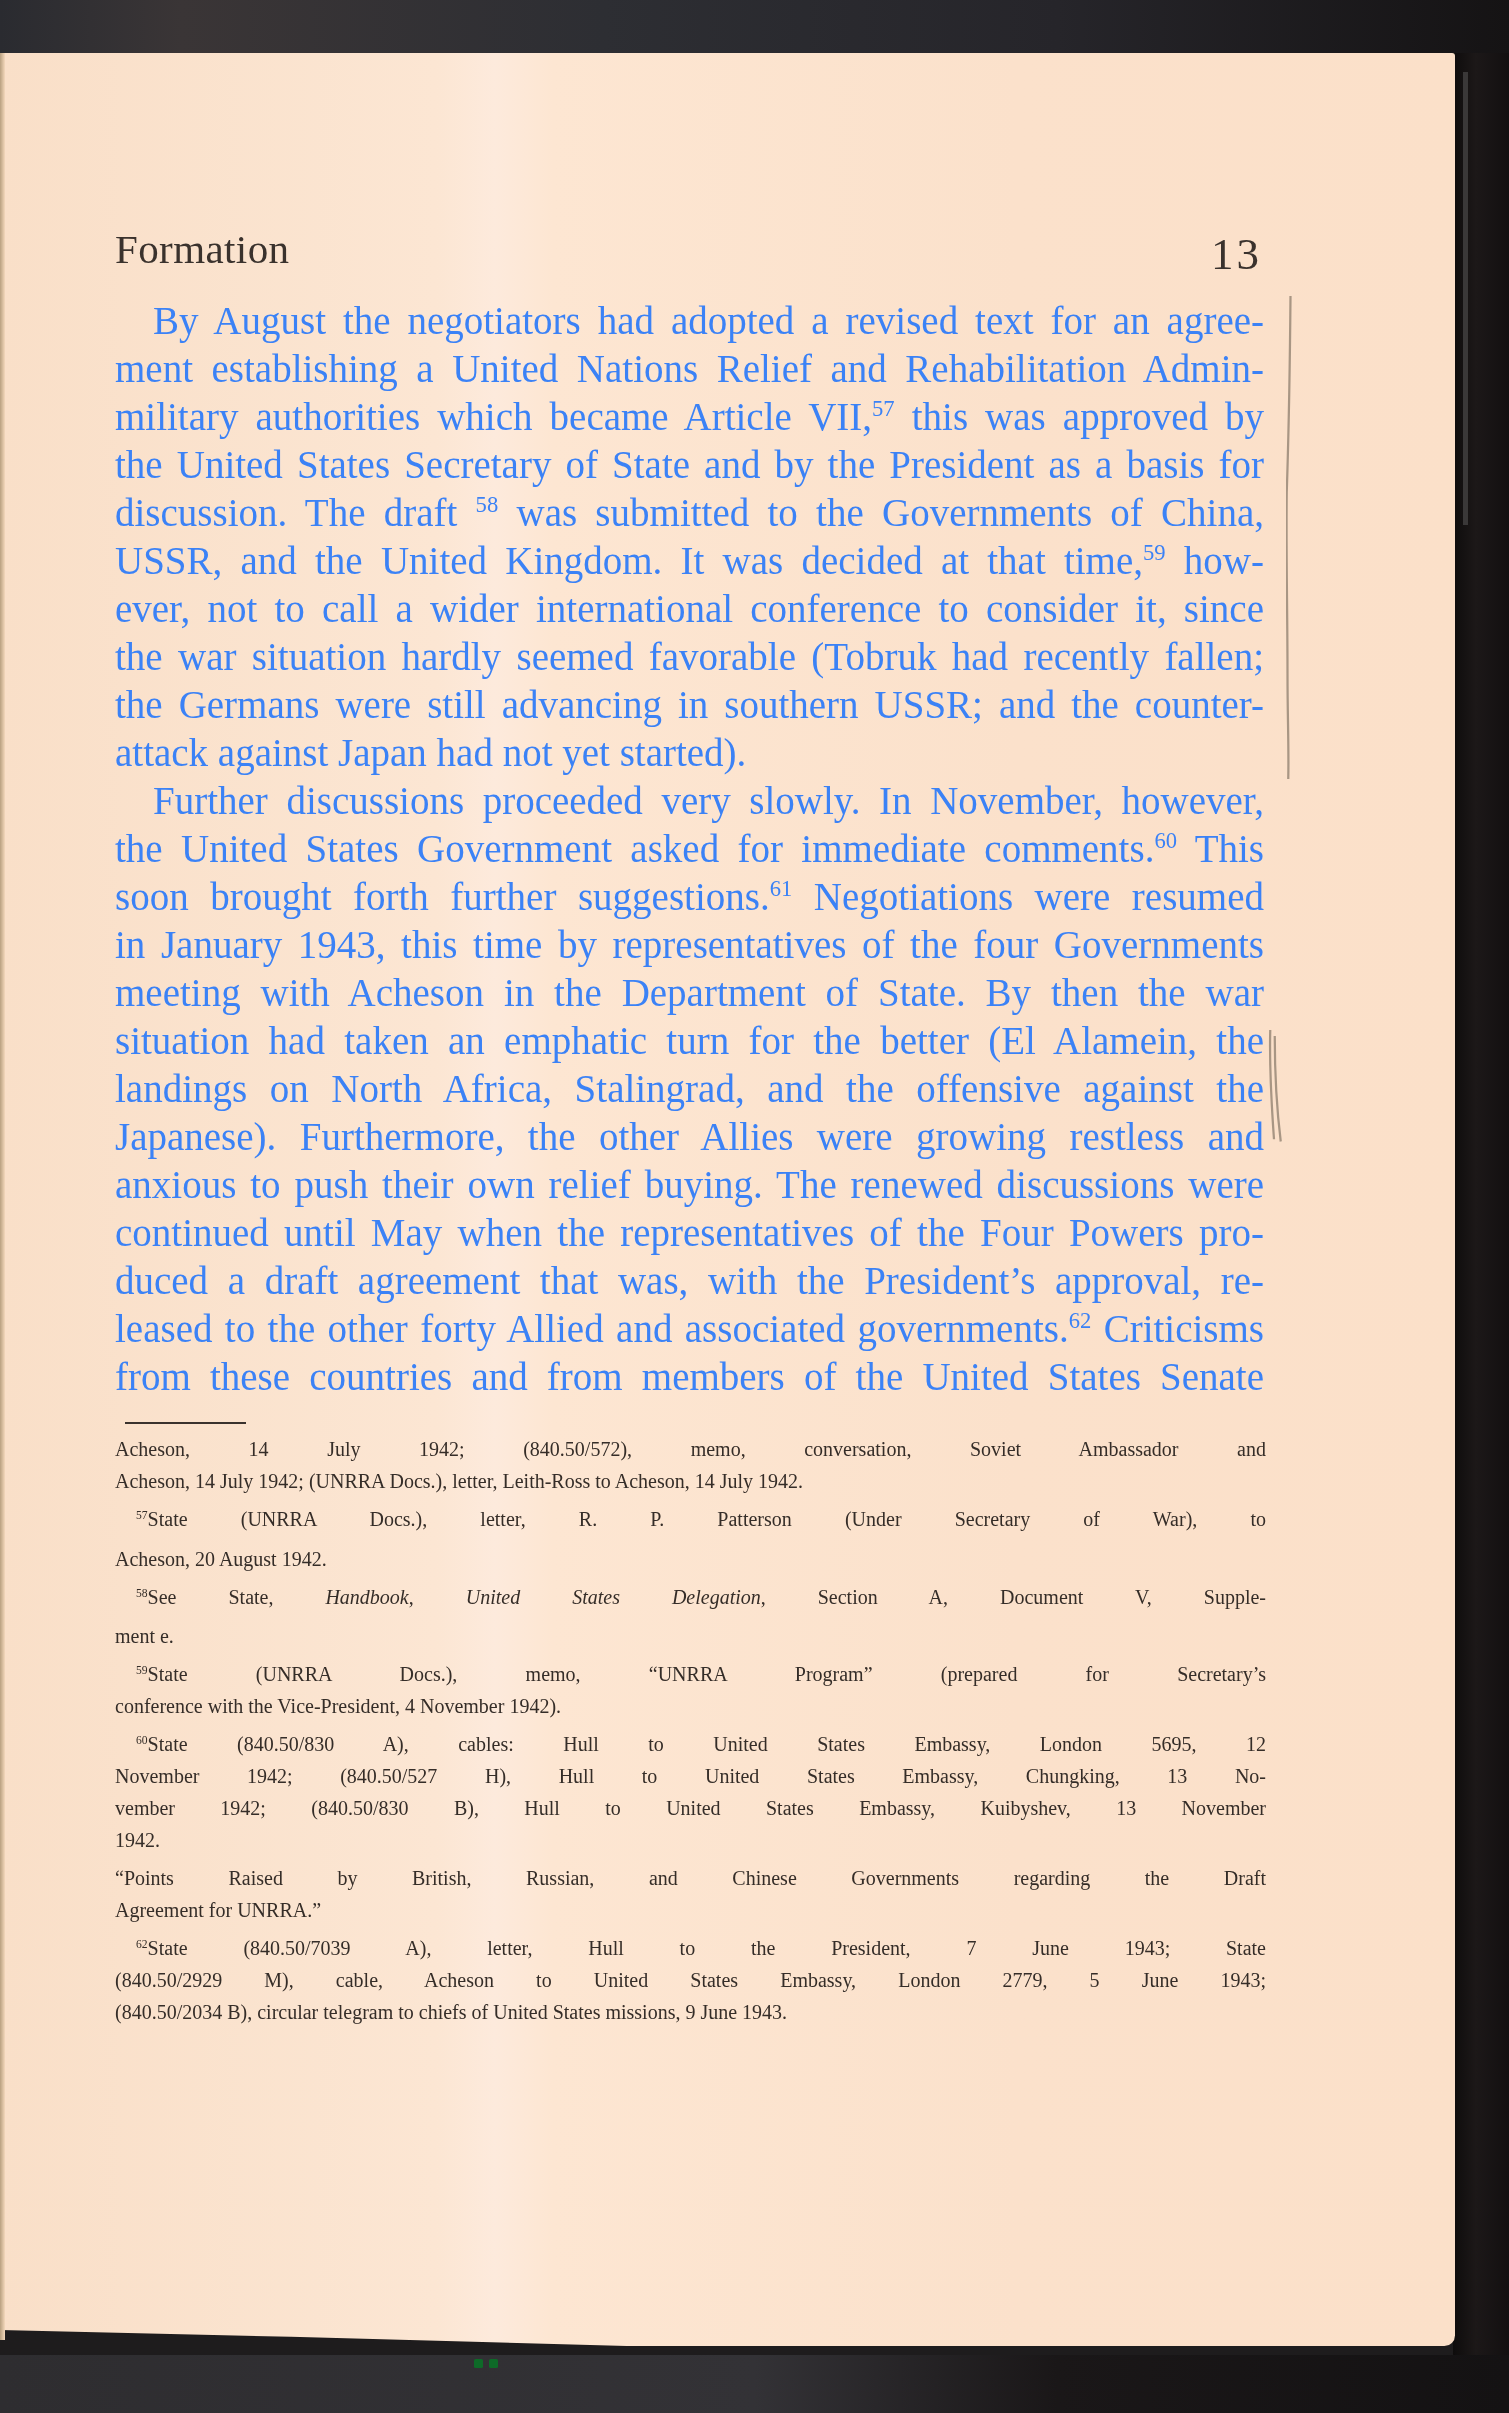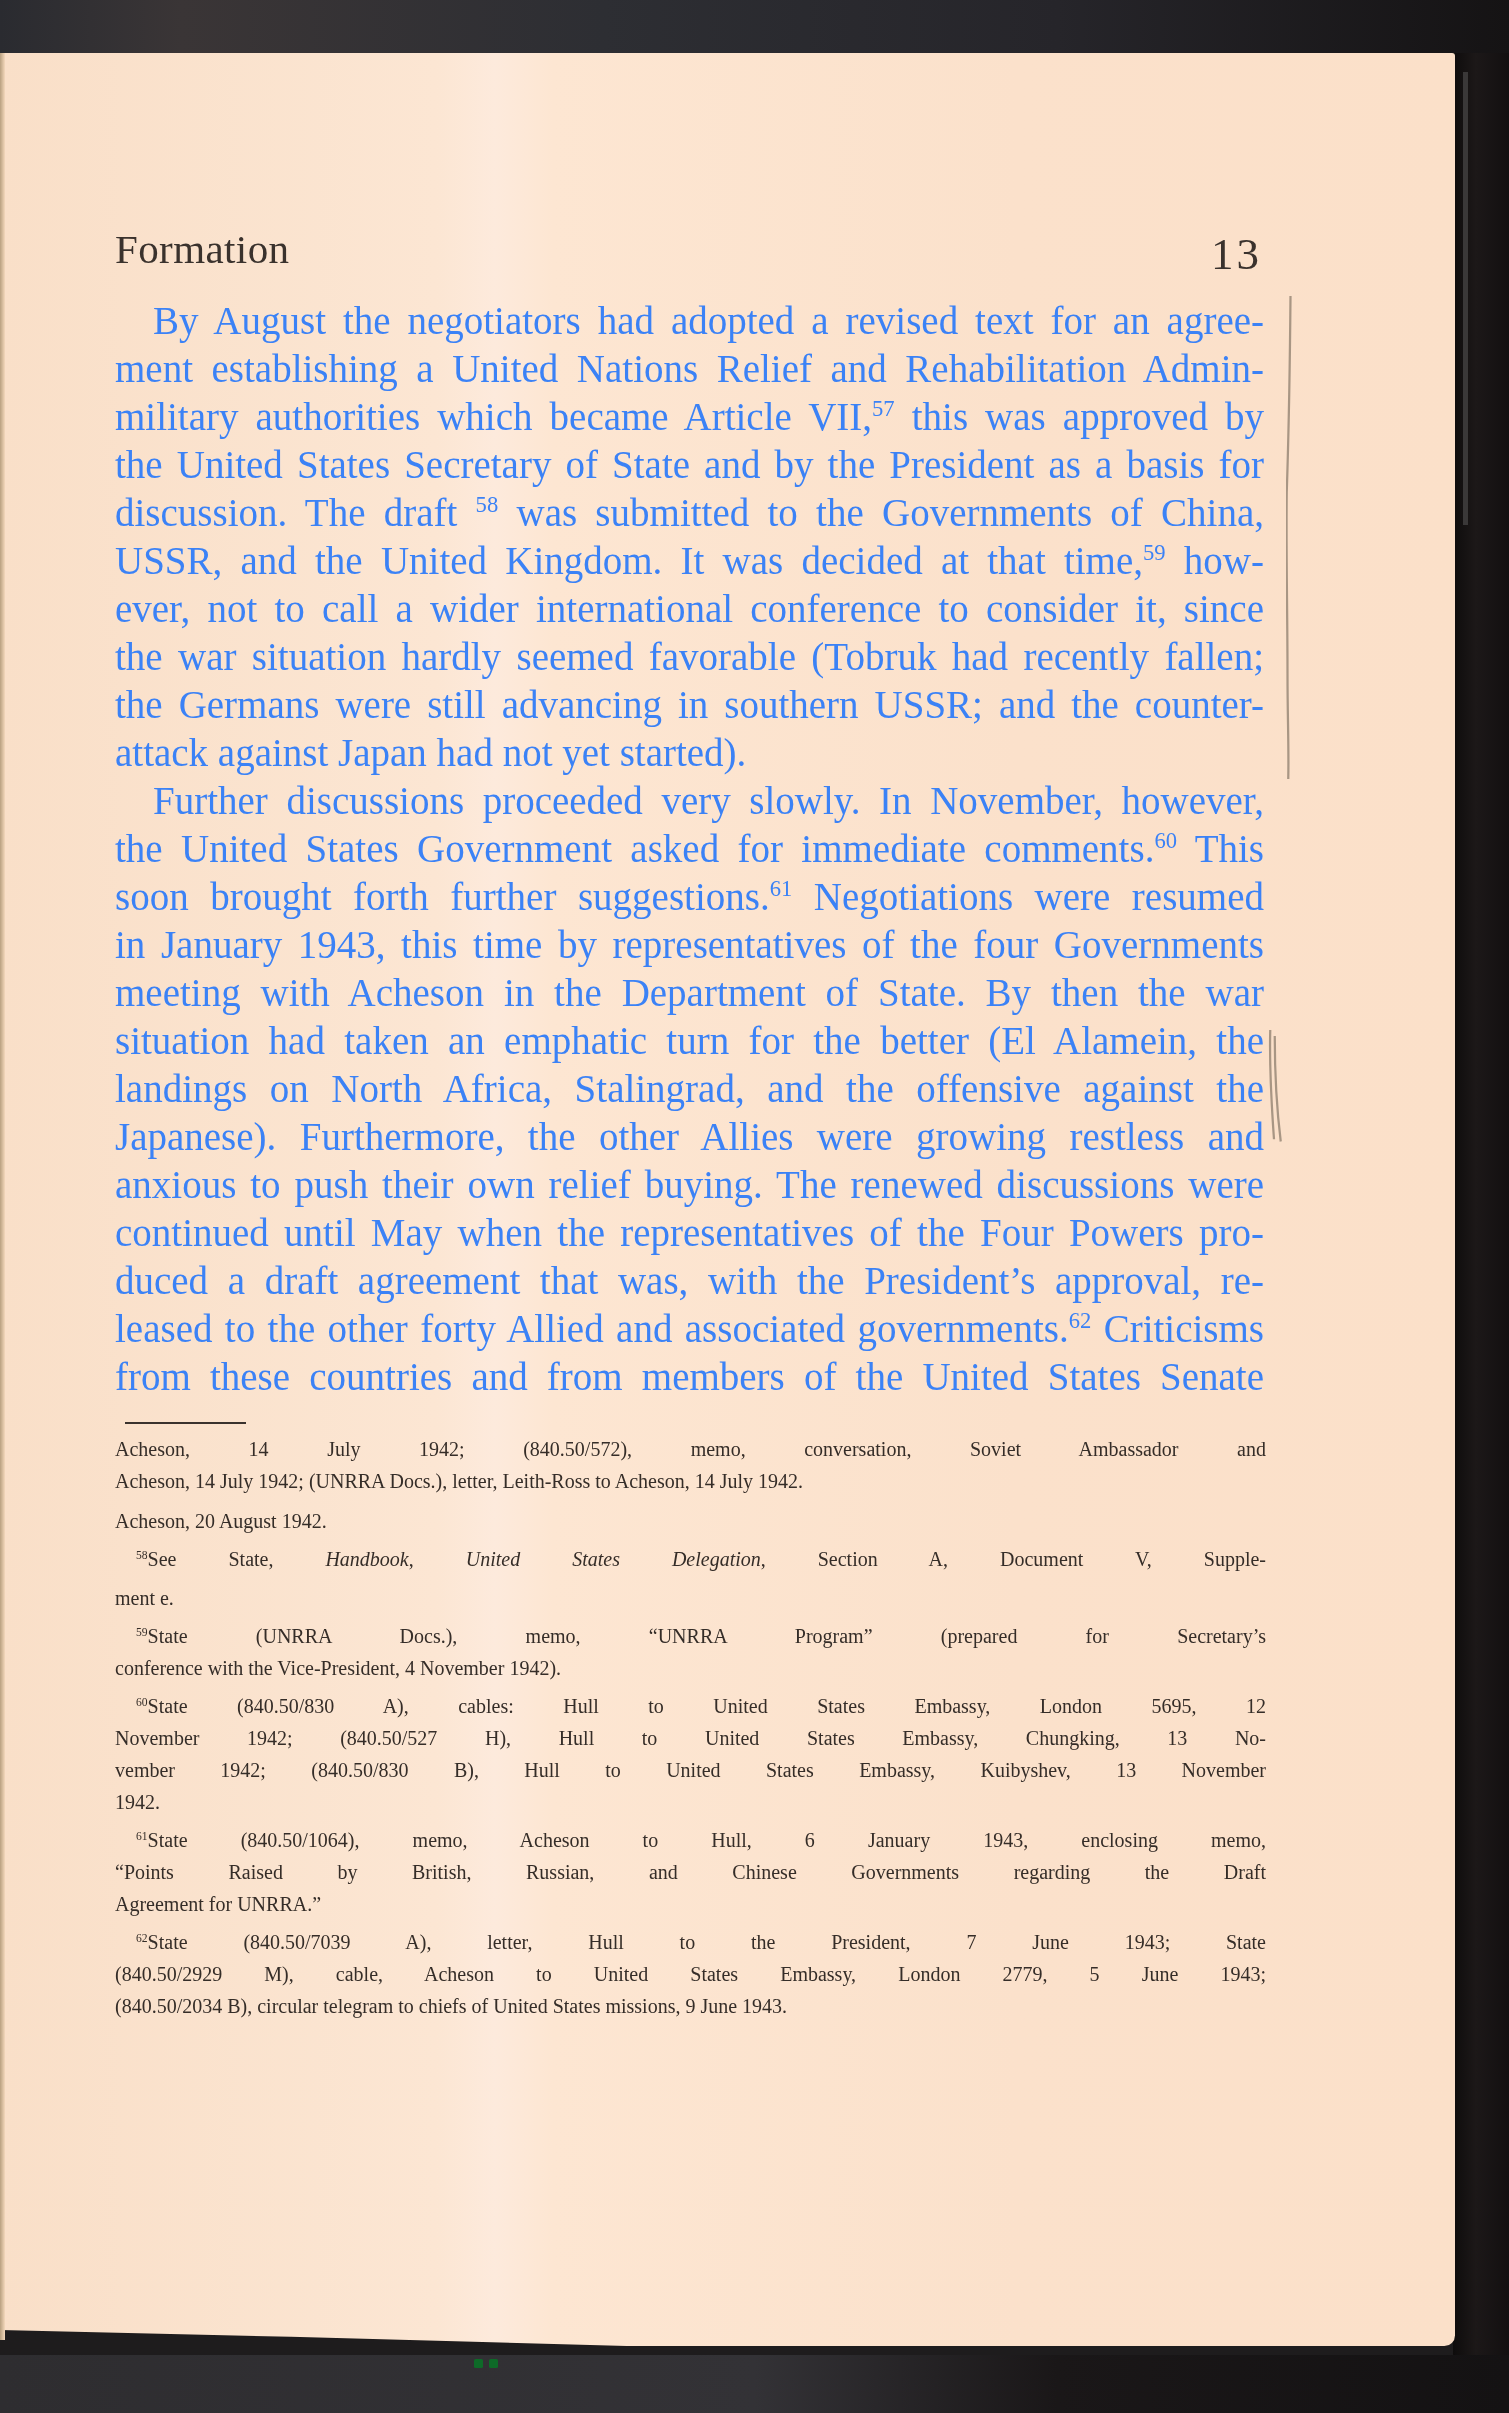--- a/index.html
+++ b/index.html
@@ -223,20 +223,21 @@
 
 <div class="footnote-rule"></div>
 
 <div class="footnotes">
   <div class="fnote">
     <span class="fline">Acheson, 14 July 1942; (840.50/572), memo, conversation, Soviet Ambassador and</span>
     <span class="fline last">Acheson, 14 July 1942; (UNRRA Docs.), letter, Leith-Ross to Acheson, 14 July 1942.</span>
   </div>
 
   <div class="fnote">
+    <span class="fline indent"><span class="fnmark">57</span><span>State (UNRRA Docs.), letter, R. P. Patterson (Under Secretary of War), to</span></span>
     <span class="fline last gap">Acheson, 20 August 1942.</span>
   </div>
 
   <div class="fnote">
     <span class="fline indent"><span class="fnmark">58</span><span>See State, </span><em>Handbook</em><span>, </span><em>United States Delegation</em><span>, Section A, Document V, Supple-</span></span>
     <span class="fline last gap">ment e.</span>
   </div>
 
   <div class="fnote">
     <span class="fline indent"><span class="fnmark">59</span><span>State (UNRRA Docs.), memo, “UNRRA Program” (prepared for Secretary’s</span></span>
@@ -244,21 +245,20 @@
   </div>
 
   <div class="fnote">
     <span class="fline indent"><span class="fnmark">60</span><span>State (840.50/830 A), cables: Hull to United States Embassy, London 5695, 12</span></span>
     <span class="fline">November 1942; (840.50/527 H), Hull to United States Embassy, Chungking, 13 No-</span>
     <span class="fline">vember 1942; (840.50/830 B), Hull to United States Embassy, Kuibyshev, 13 November</span>
     <span class="fline last">1942.</span>
   </div>
 
   <div class="fnote">
-    <span class="fline indent"><span class="fnmark">61</span><span>State (840.50/1064), memo, Acheson to Hull, 6 January 1943, enclosing memo,</span></span>
     <span class="fline">“Points Raised by British, Russian, and Chinese Governments regarding the Draft</span>
     <span class="fline last">Agreement for UNRRA.”</span>
   </div>
 
   <div class="fnote">
     <span class="fline indent"><span class="fnmark">62</span><span>State (840.50/7039 A), letter, Hull to the President, 7 June 1943; State</span></span>
     <span class="fline">(840.50/2929 M), cable, Acheson to United States Embassy, London 2779, 5 June 1943;</span>
     <span class="fline last">(840.50/2034 B), circular telegram to chiefs of United States missions, 9 June 1943.</span>
   </div>
 </div>

